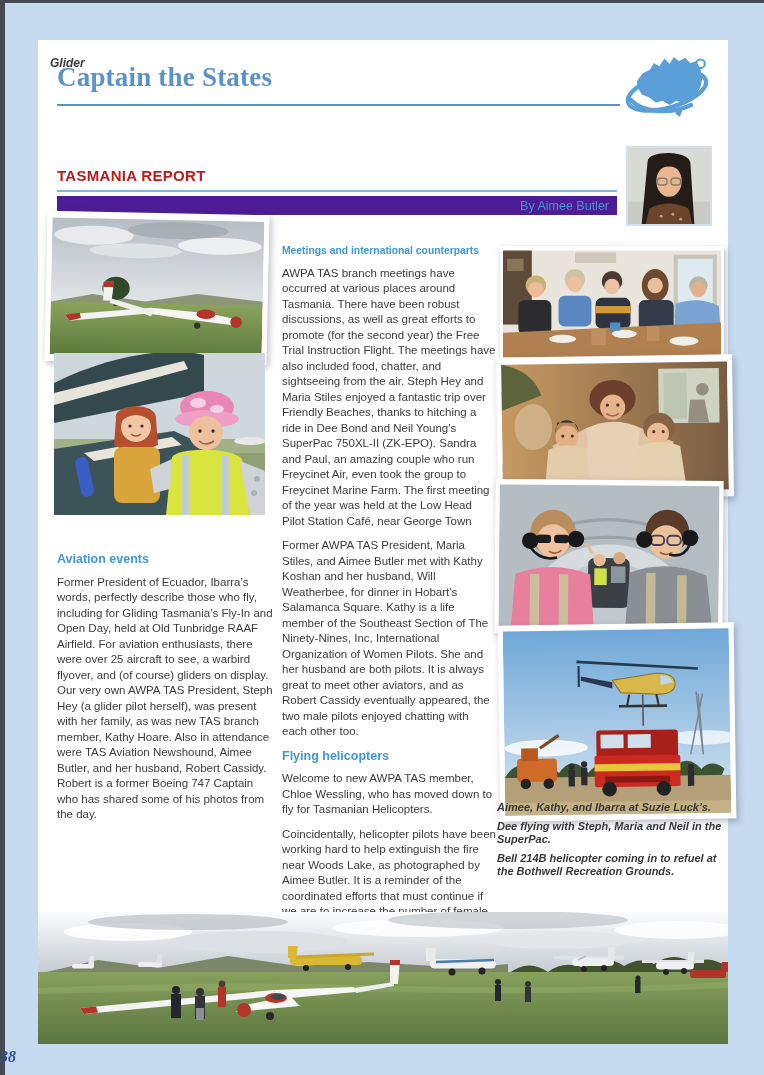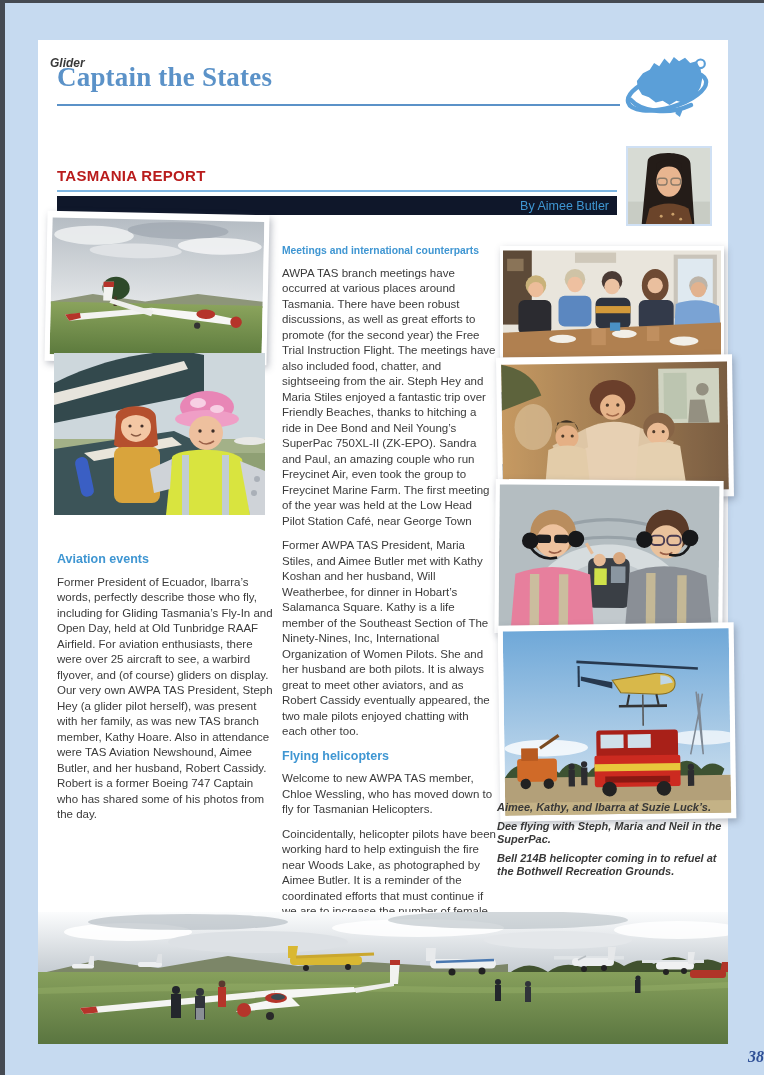--- a/index.html
+++ b/index.html
@@ -21,21 +21,21 @@
   .title-rule{position:absolute;left:19px;top:64px;width:563px;height:2px;background:#5b92c8;}
   .logo{position:absolute;left:586px;top:10px;width:86px;height:74px;}
 
   .report-title{
     position:absolute;left:19px;top:127px;
     font-size:15px;font-weight:bold;color:#b91c1c;letter-spacing:.3px;
   }
   .report-rule{position:absolute;left:19px;top:150px;width:560px;height:2px;background:#7eb6e2;}
   .byline-bar{
     position:absolute;left:19px;top:156px;width:560px;height:19px;
-    background:#0f172a;display:flex;align-items:center;justify-content:flex-end;
+    background:#4c1d95;display:flex;align-items:center;justify-content:flex-end;
   }
   .byline-bar span{font-size:12.5px;color:#3f96d2;padding-right:8px;}
   .portrait{
     position:absolute;left:588px;top:106px;width:86px;height:80px;
     border:2px solid #cfe0f4;background:#d9dcd6;box-sizing:border-box;
   }
   .portrait svg{display:block;width:100%;height:100%;}
 
   .photo-frame{position:absolute;background:#ffffff;box-shadow:2px 3px 7px rgba(60,70,90,.35);}
   .photo-frame svg{display:block;width:100%;height:100%;}
@@ -68,21 +68,21 @@
     position:absolute;left:459px;top:761px;width:236px;
     font-size:11px;line-height:13.5px;color:#383838;
   }
   .rc-captions .cap{font-weight:bold;font-style:italic;margin:0 0 5px 0;}
   .rc-captions .prefix{font-weight:normal;font-style:normal;margin-right:3px;}
 
   .panorama{position:absolute;left:0;top:872px;width:690px;height:132px;}
   .panorama svg{display:block;width:100%;height:100%;}
 
   .page-number{
-    position:absolute;left:0;top:1048px;width:764px;text-align:right;
+    position:absolute;left:0;top:1048px;width:764px;text-align:left;
     font-family:"Liberation Serif", serif;font-weight:bold;font-style:italic;
     font-size:16px;color:#2e4f96;
   }
 </style>
 </head>
 <body>
 
 <div class="edge-top"></div>
 <div class="edge-left"></div>
 

